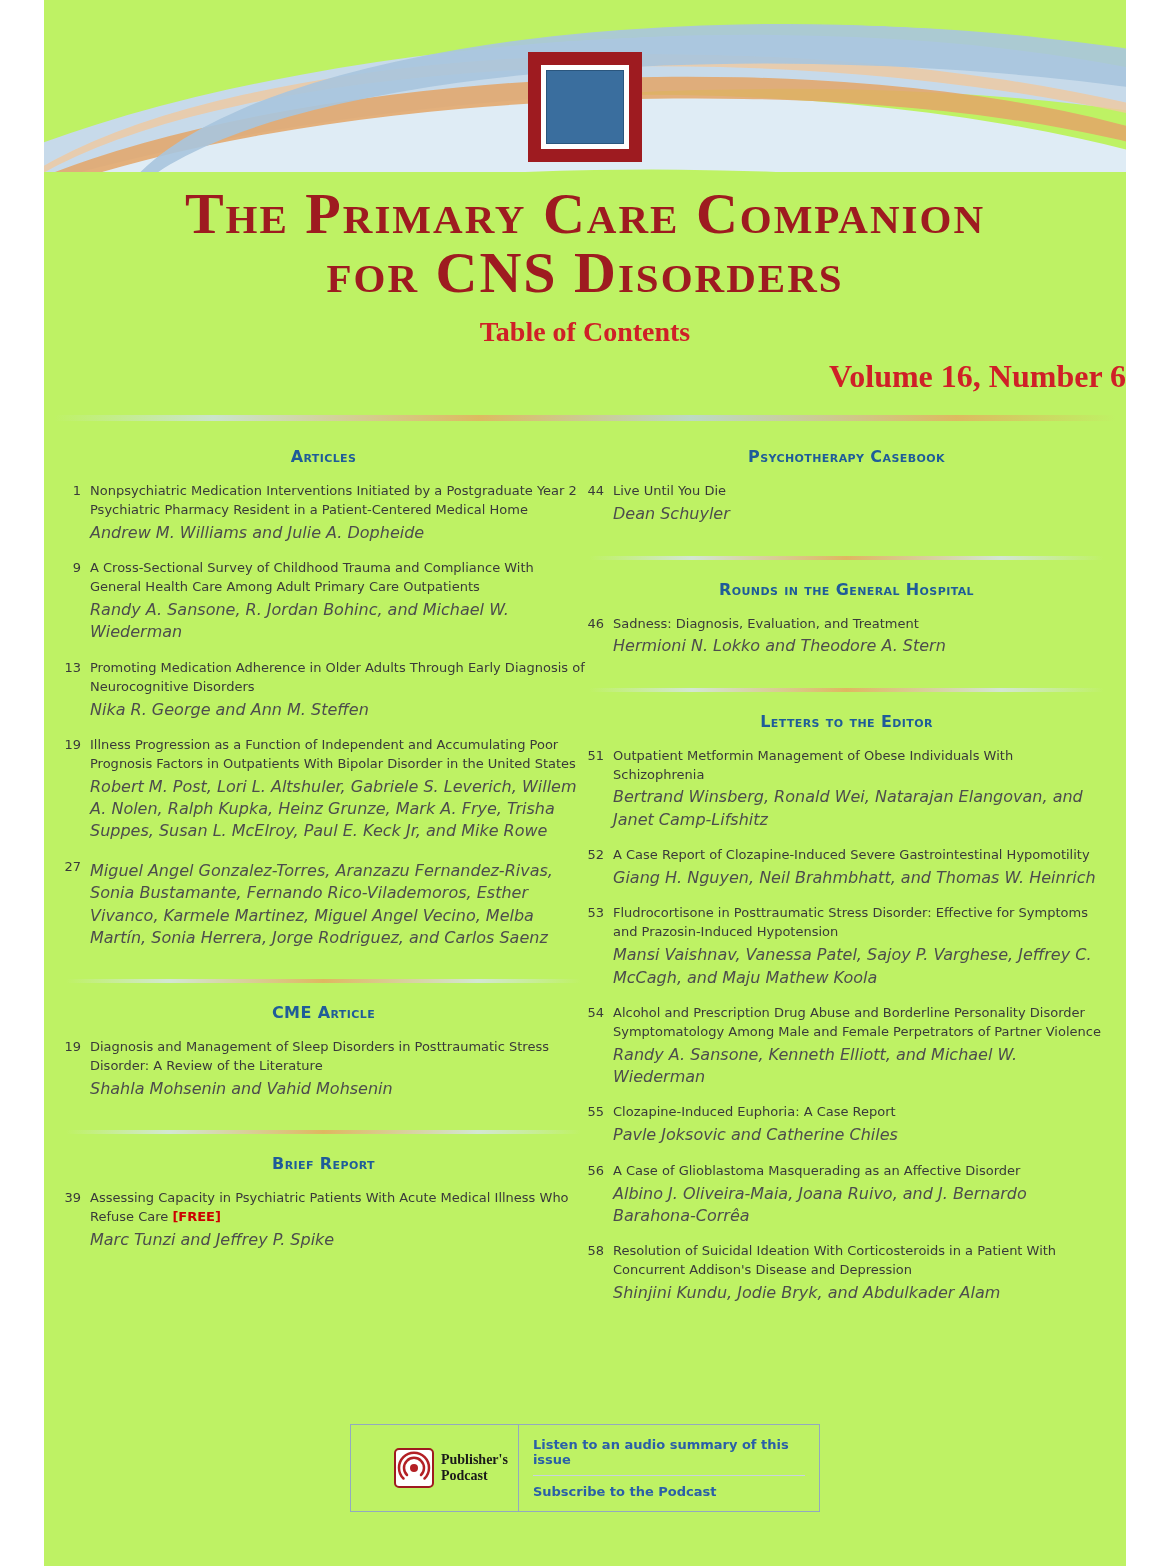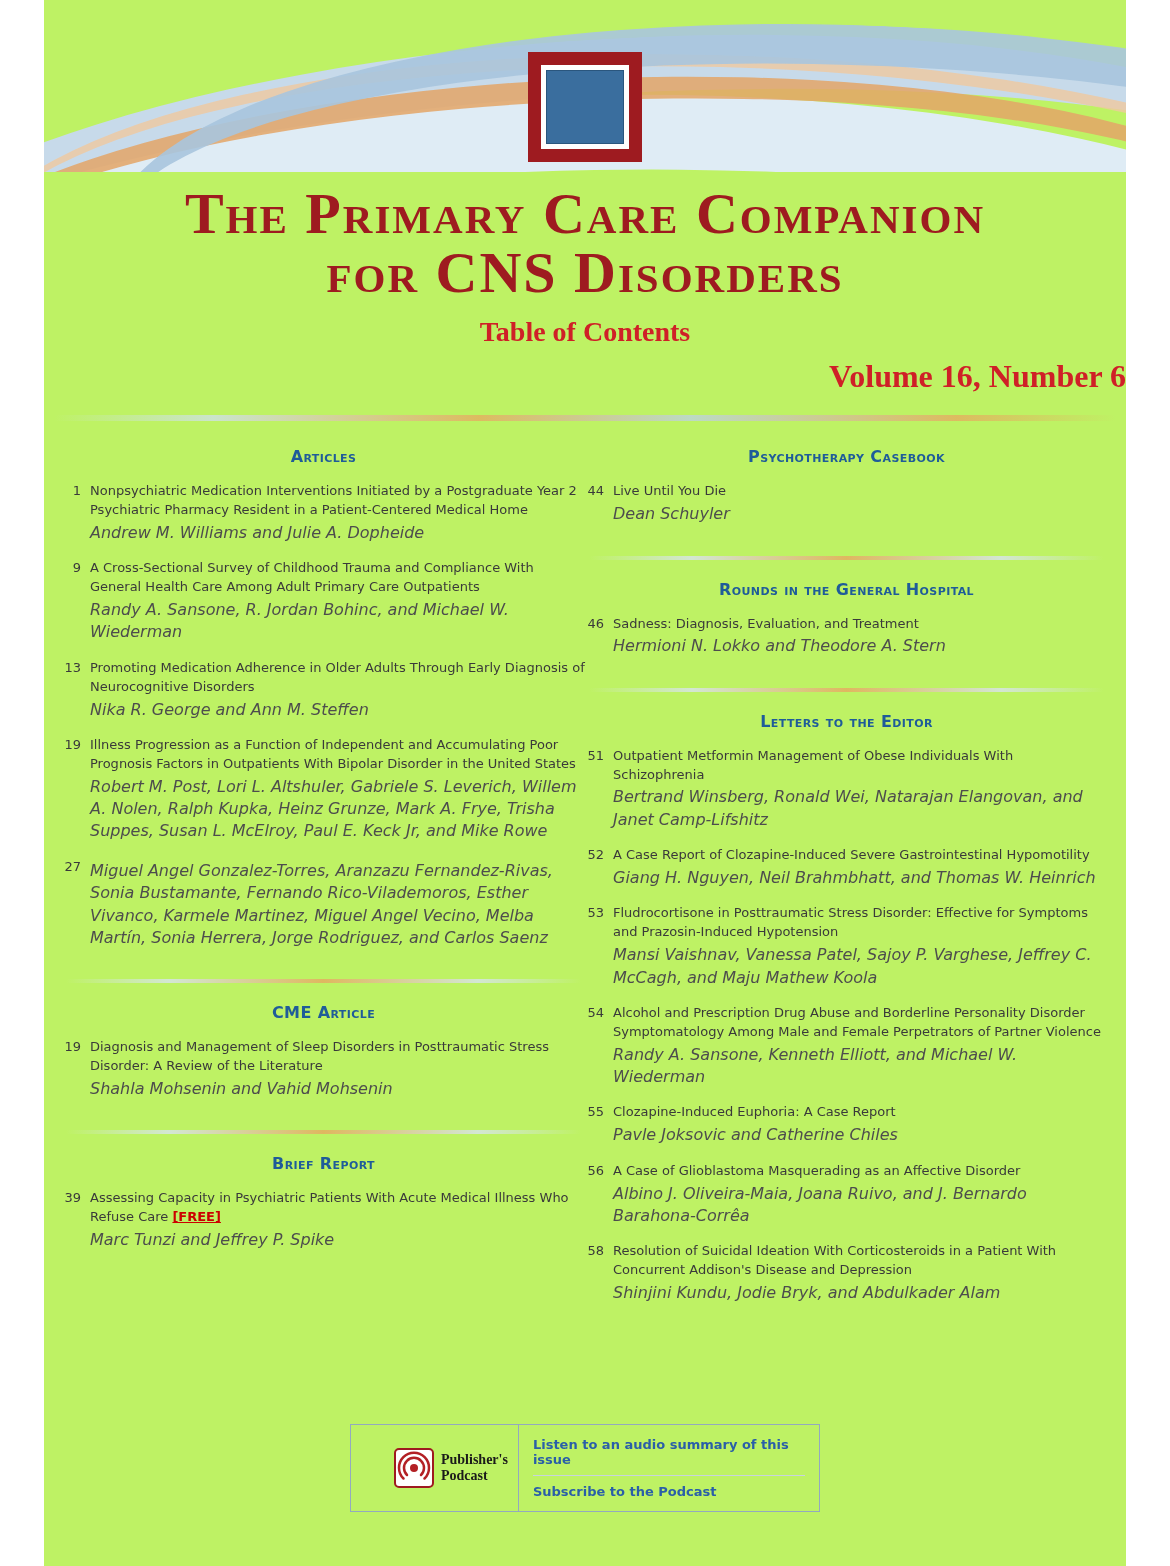--- a/index.html
+++ b/index.html
@@ -47,21 +47,21 @@
   .section-divider{height:4px;margin:26px 4px 20px;border-radius:2px;
     background:linear-gradient(to right,rgba(255,255,255,0),#d8e4ee 20%,#e7a95f 50%,#d8e4ee 80%,rgba(255,255,255,0));
     opacity:.8;}
   .section-heading{margin:0 0 16px;text-align:center;color:var(--heading-blue);
     font-variant:small-caps;font-weight:700;font-size:16px;letter-spacing:.4px;}
   .entry{display:flex;margin-bottom:15px;}
   .entry-page{width:28px;flex:0 0 28px;text-align:right;padding-right:9px;
     font-size:13px;line-height:1.45;color:#3a3a3a;}
   .entry-body{flex:1;min-width:0;}
   .entry-title{font-size:13px;line-height:1.45;color:#3a3a3a;cursor:pointer;}
-  .free-tag{color:var(--free-tag-red);font-weight:700;text-decoration:underline;}
+  .free-tag{color:var(--free-tag-red);font-weight:700;}
   .entry-authors{font-size:16px;line-height:1.4;font-style:italic;color:#4d4d4d;margin-top:2px;}
 
   
   .podcast-box{width:470px;margin:90px auto 0;border:1px solid #93a9bf;display:flex;align-items:stretch;padding-left:33px;}
   .podcast-left{display:flex;align-items:center;gap:7px;padding:10px 10px;border-right:1px solid #93a9bf;}
   .podcast-logo{width:40px;height:40px;flex:0 0 40px;}
   .podcast-name{font-family:"Liberation Serif","DejaVu Serif",serif;font-size:14px;font-weight:600;
     color:#1a1a1a;line-height:1.15;}
   .podcast-right{flex:1;display:flex;flex-direction:column;justify-content:center;padding:4px 14px;}
   .podcast-link{color:var(--link-blue);font-weight:700;font-size:13px;padding:8px 0;cursor:pointer;}

